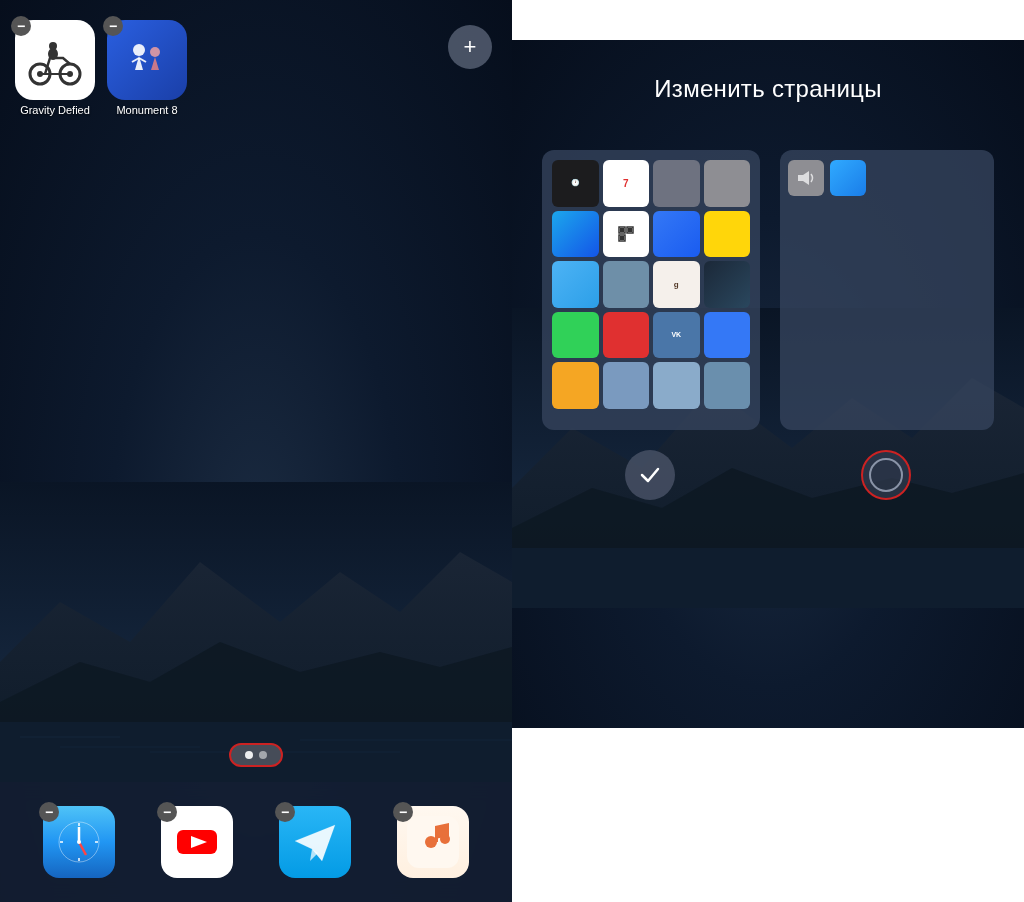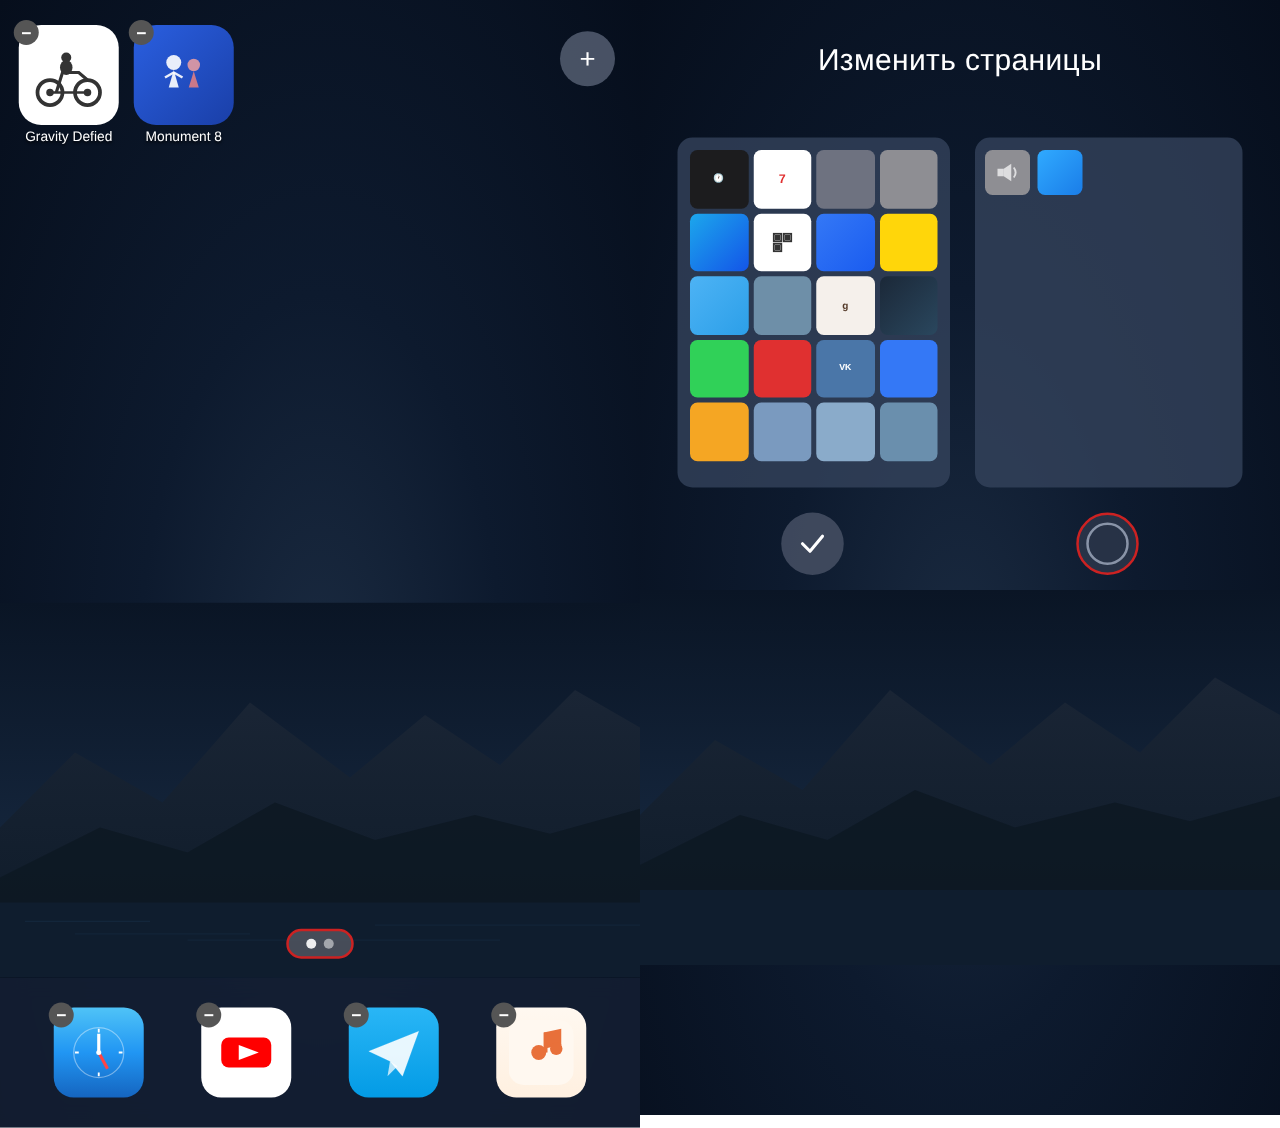--- a/index.html
+++ b/index.html
@@ -183,23 +183,24 @@
       background: linear-gradient(180deg, #29b6f6 0%, #039be5 100%);
     }
 
     .dock-icon.scrobbler {
       background: linear-gradient(180deg, #fff8f0 0%, #fff0e0 100%);
     }
 
     
     .right-panel {
       width: 512px;
-      height: 892px;
+      height: 688px;
       position: relative;
       overflow: hidden;
+      margin-top: 40px;
     }
 
     .right-bg {
       position: absolute;
       inset: 0;
       background: radial-gradient(ellipse at 50% 60%, #1a2a40 0%, #0d1a2e 40%, #060e1c 100%);
     }
 
     .right-title {
       position: absolute;

